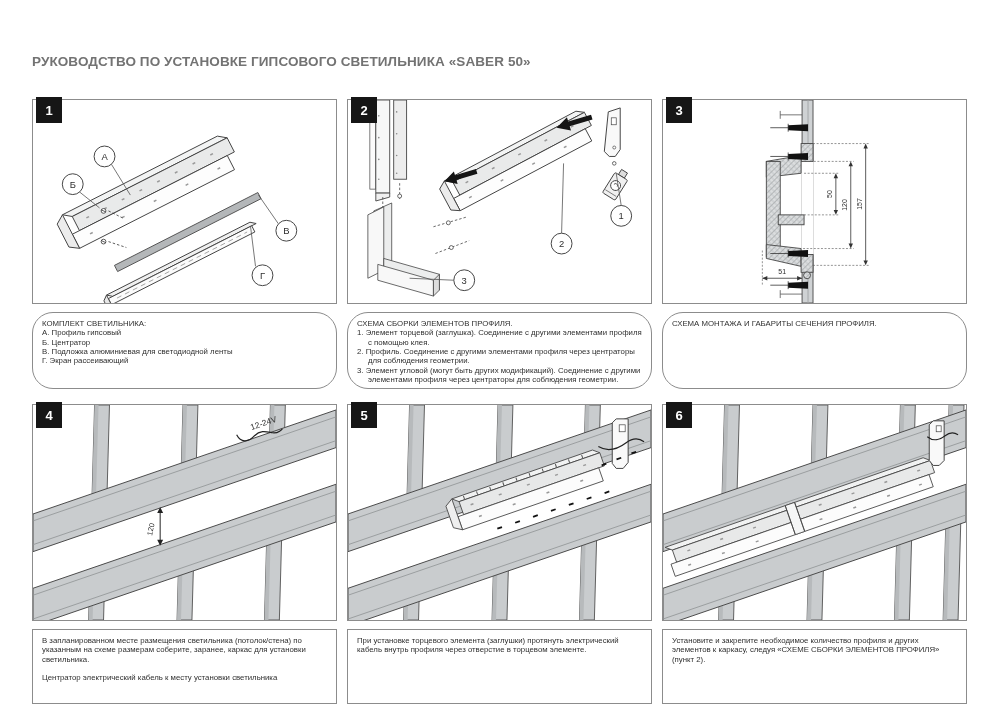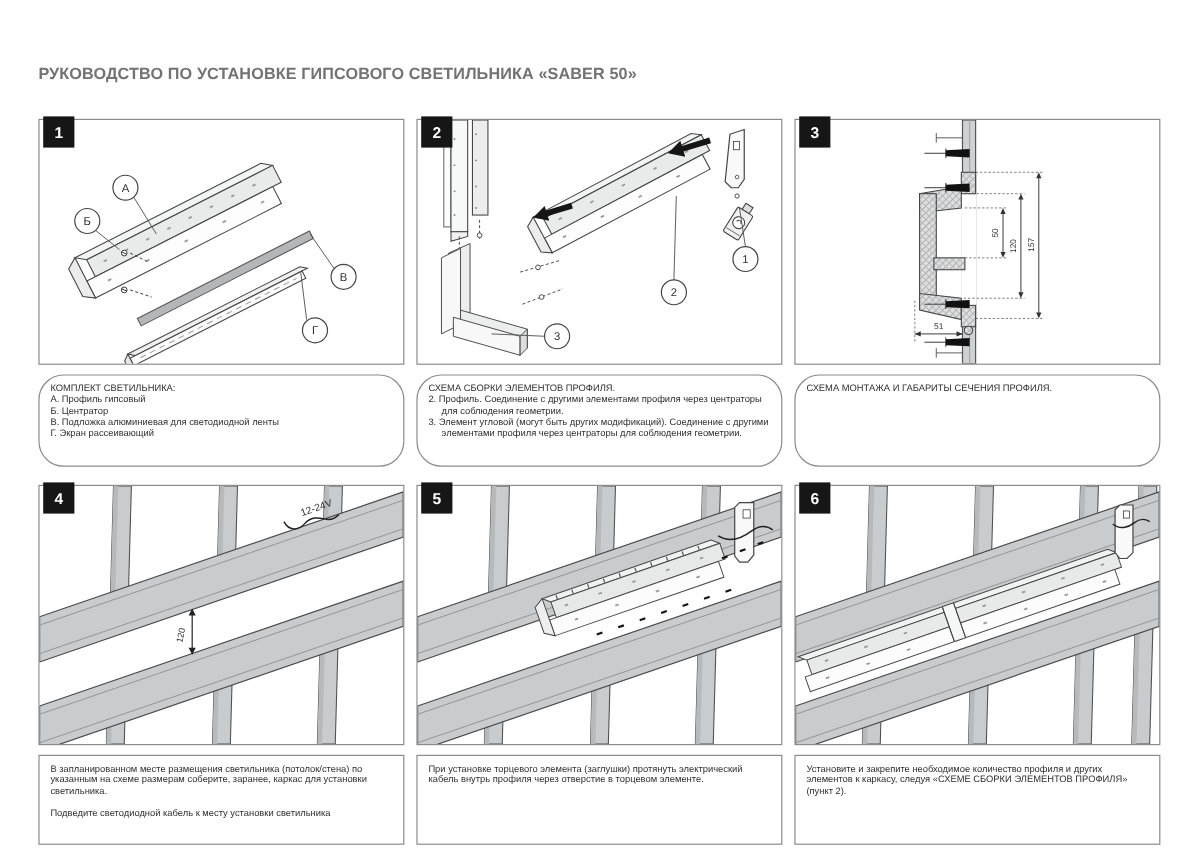--- a/index.html
+++ b/index.html
@@ -198,20 +198,21 @@
             <text x="275" y="120.5">1</text>
           <circle cx="215" cy="145" r="10.5" fill="#fff" stroke="#444"></circle>
             <text x="215" y="148.5">2</text>
           <circle cx="117" cy="182" r="10.5" fill="#fff" stroke="#444"></circle>
             <text x="117" y="185.5">3</text>
         </g>
       </svg>
     </div>
     <div class="caption">
       <div class="cap-title">СХЕМА СБОРКИ ЭЛЕМЕНТОВ ПРОФИЛЯ.</div>
+      <div class="cap-item">1. Элемент торцевой (заглушка). Соединение с другими элементами профиля с помощью клея.</div>
       <div class="cap-item">2. Профиль. Соединение с другими элементами профиля через центраторы для соблюдения геометрии.</div>
       <div class="cap-item">3. Элемент угловой (могут быть других модификаций). Соединение с другими элементами профиля через центраторы для соблюдения геометрии.</div>
     </div>
   </section>
 
   <section class="panel row1">
     <div class="figure">
       <div class="badge">3</div>
       <svg viewBox="0 0 305 205" preserveAspectRatio="none">
         <defs>
@@ -334,21 +335,21 @@
         </g>
 
         <g>
           <path d="M205,30 c4,8 12,8 18,1 c6,-6 12,-4 18,-3 c6,1 10,-4 10,-4" fill="none" stroke="#222" stroke-width="1.2"></path>
           <text x="233" y="21" font-size="8.5" text-anchor="middle" transform="rotate(-19 233 21)">12-24V</text>
         </g>
       </svg>
     </div>
     <div class="caption">
       <div class="cap-para">В запланированном месте размещения светильника (потолок/стена) по указанным на схеме размерам соберите, заранее, каркас для установки светильника.</div>
-      <div class="cap-para">Подведите светодиодной кабель к месту установки светильника</div>
+      <div class="cap-para">Центратор электрический кабель к месту установки светильника</div>
     </div>
   </section>
 
   <section class="panel row2">
     <div class="figure">
       <div class="badge">5</div>
       <svg viewBox="0 0 305 217" preserveAspectRatio="none">
         <g stroke="#505050" stroke-width="0.9">
           <polygon points="62,0 77,0 71,217 56,217" fill="#c9ccce"></polygon>
             <polygon points="62,0 66,0 60,217 56,217" fill="#b7babc" stroke="none"></polygon>

